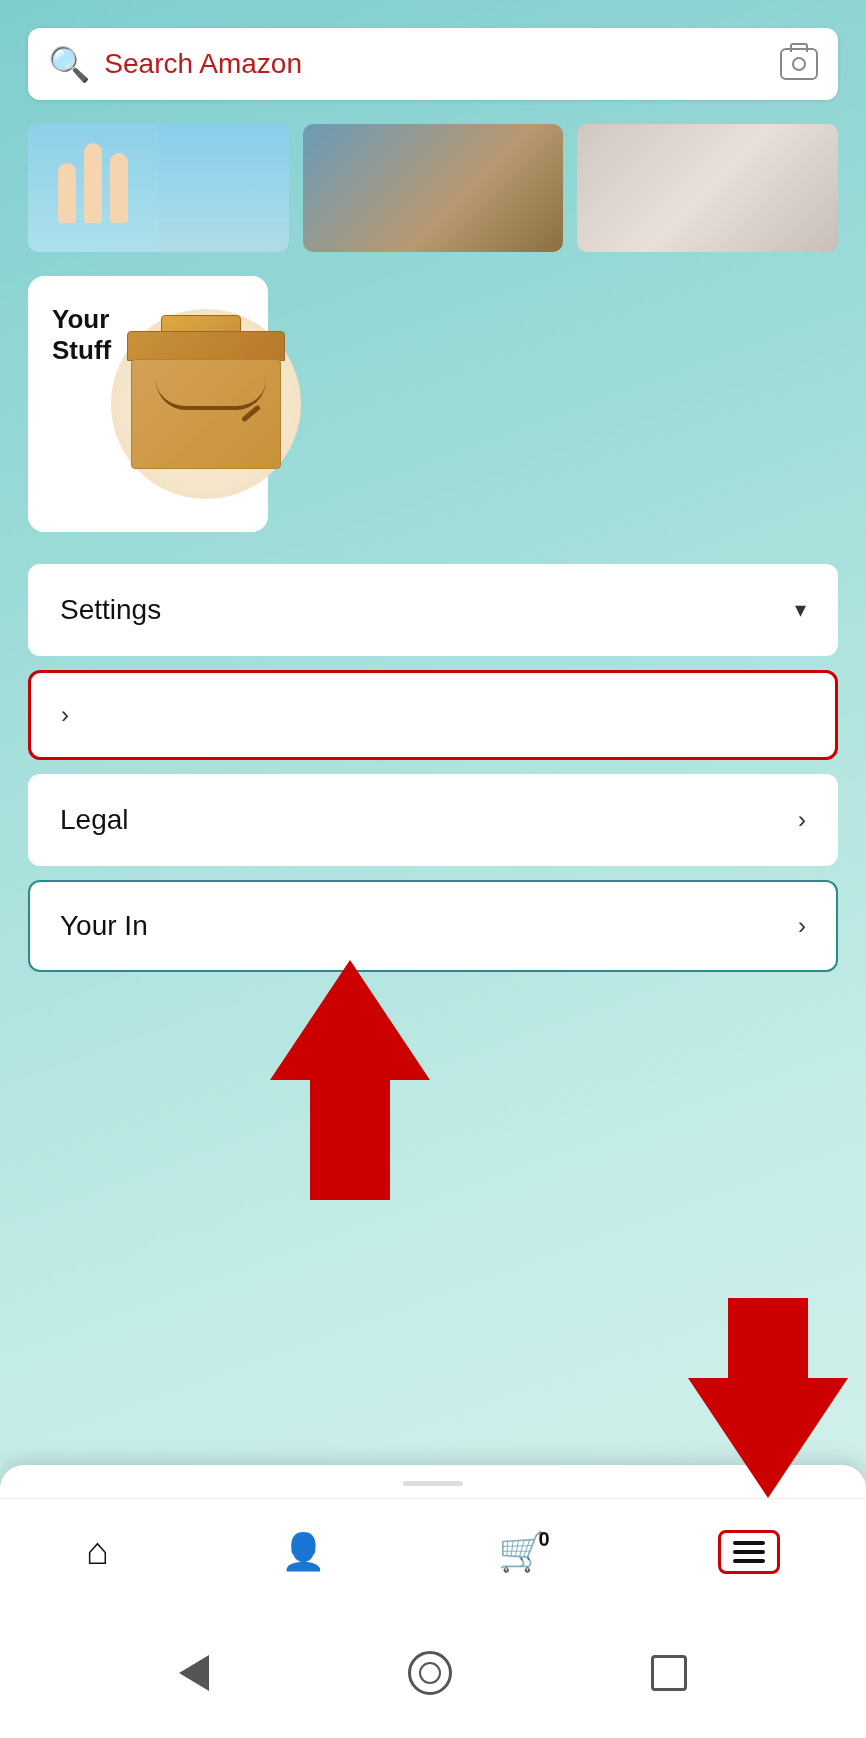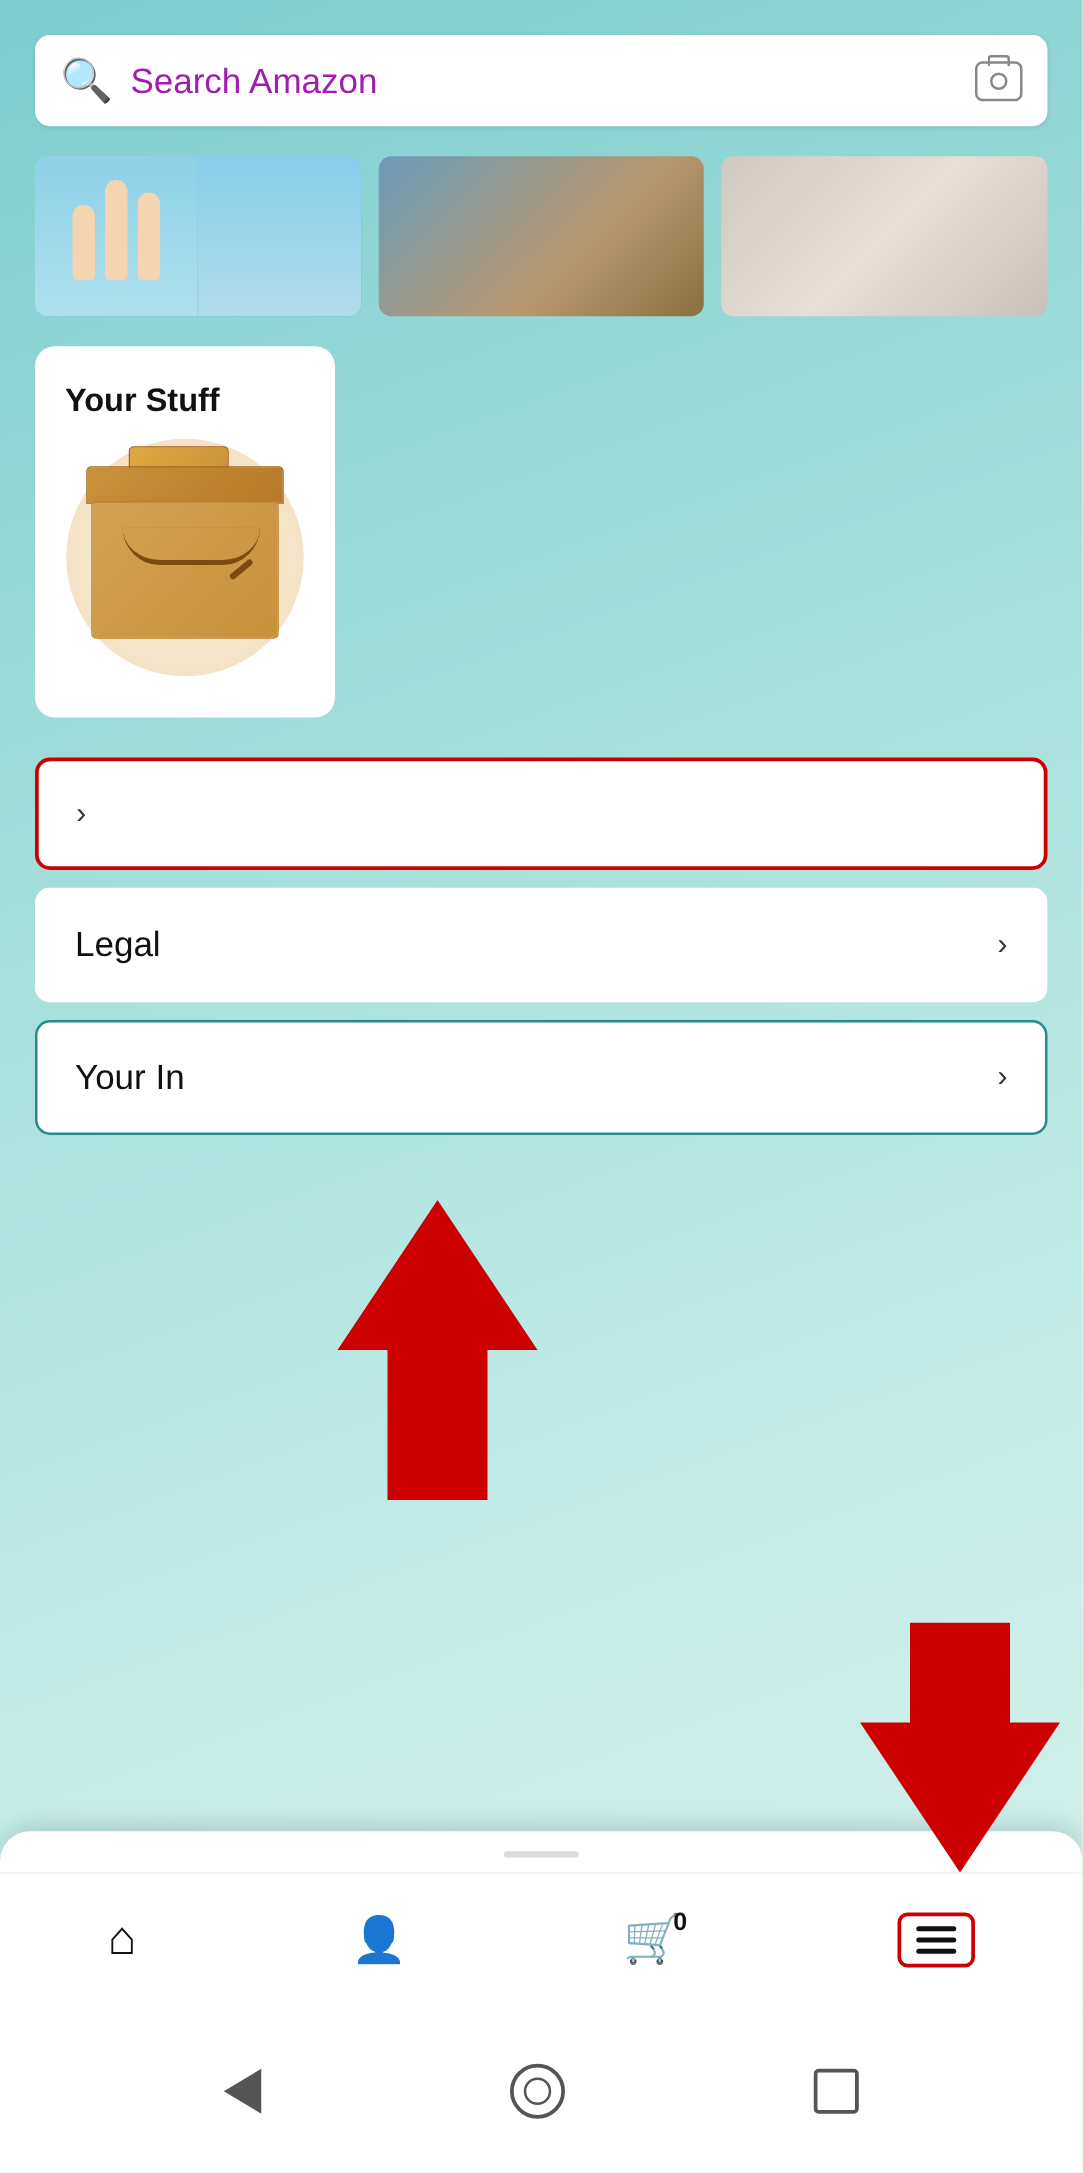--- a/index.html
+++ b/index.html
@@ -19,21 +19,21 @@
       border-radius: 12px;
       display: flex;
       align-items: center;
       padding: 16px 20px;
       gap: 14px;
       box-shadow: 0 1px 4px rgba(0,0,0,0.1);
     }
     .search-bar .search-text {
       flex: 1;
       font-size: 28px;
-      color: #a21caf;
+      color: #b91c1c;
     }
     .camera-icon {
       width: 38px;
       height: 32px;
       border: 2.5px solid #888;
       border-radius: 6px;
       display: flex;
       align-items: center;
       justify-content: center;
       position: relative;
@@ -83,21 +83,21 @@
     }
 
     
     .your-stuff-card {
       margin: 24px 28px 0 28px;
       background: white;
       border-radius: 16px;
       padding: 28px 24px;
       width: 240px;
       display: flex;
-      flex-direction: column;
+      flex-direction: row;
       gap: 10px;
     }
     .your-stuff-title {
       font-size: 26px;
       font-weight: 600;
       color: #111;
     }
     .your-stuff-box-container {
       display: flex;
       justify-content: center;
@@ -368,20 +368,24 @@
       <div class="box-lid"></div>
       <div class="box-body">
         <div class="box-smile"></div>
         <div style="position:absolute; bottom:52px; right:18px; width:22px; height:5px; background:#7a4a10; border-radius:3px; transform:rotate(-40deg);"></div>
       </div>
     </div>
   </div>
 </div>
 
 <div class="menu-list">
+  <div class="menu-item">
+    <span>Settings</span>
+    <span class="chevron-down">▾</span>
+  </div>
   <div class="menu-item highlighted">
     <span class="chevron">›</span>
   </div>
   <div class="menu-item">
     <span>Legal</span>
     <span class="chevron">›</span>
   </div>
   <div class="menu-item sign-in">
     <span>Your In</span>
     <span class="chevron">›</span>

